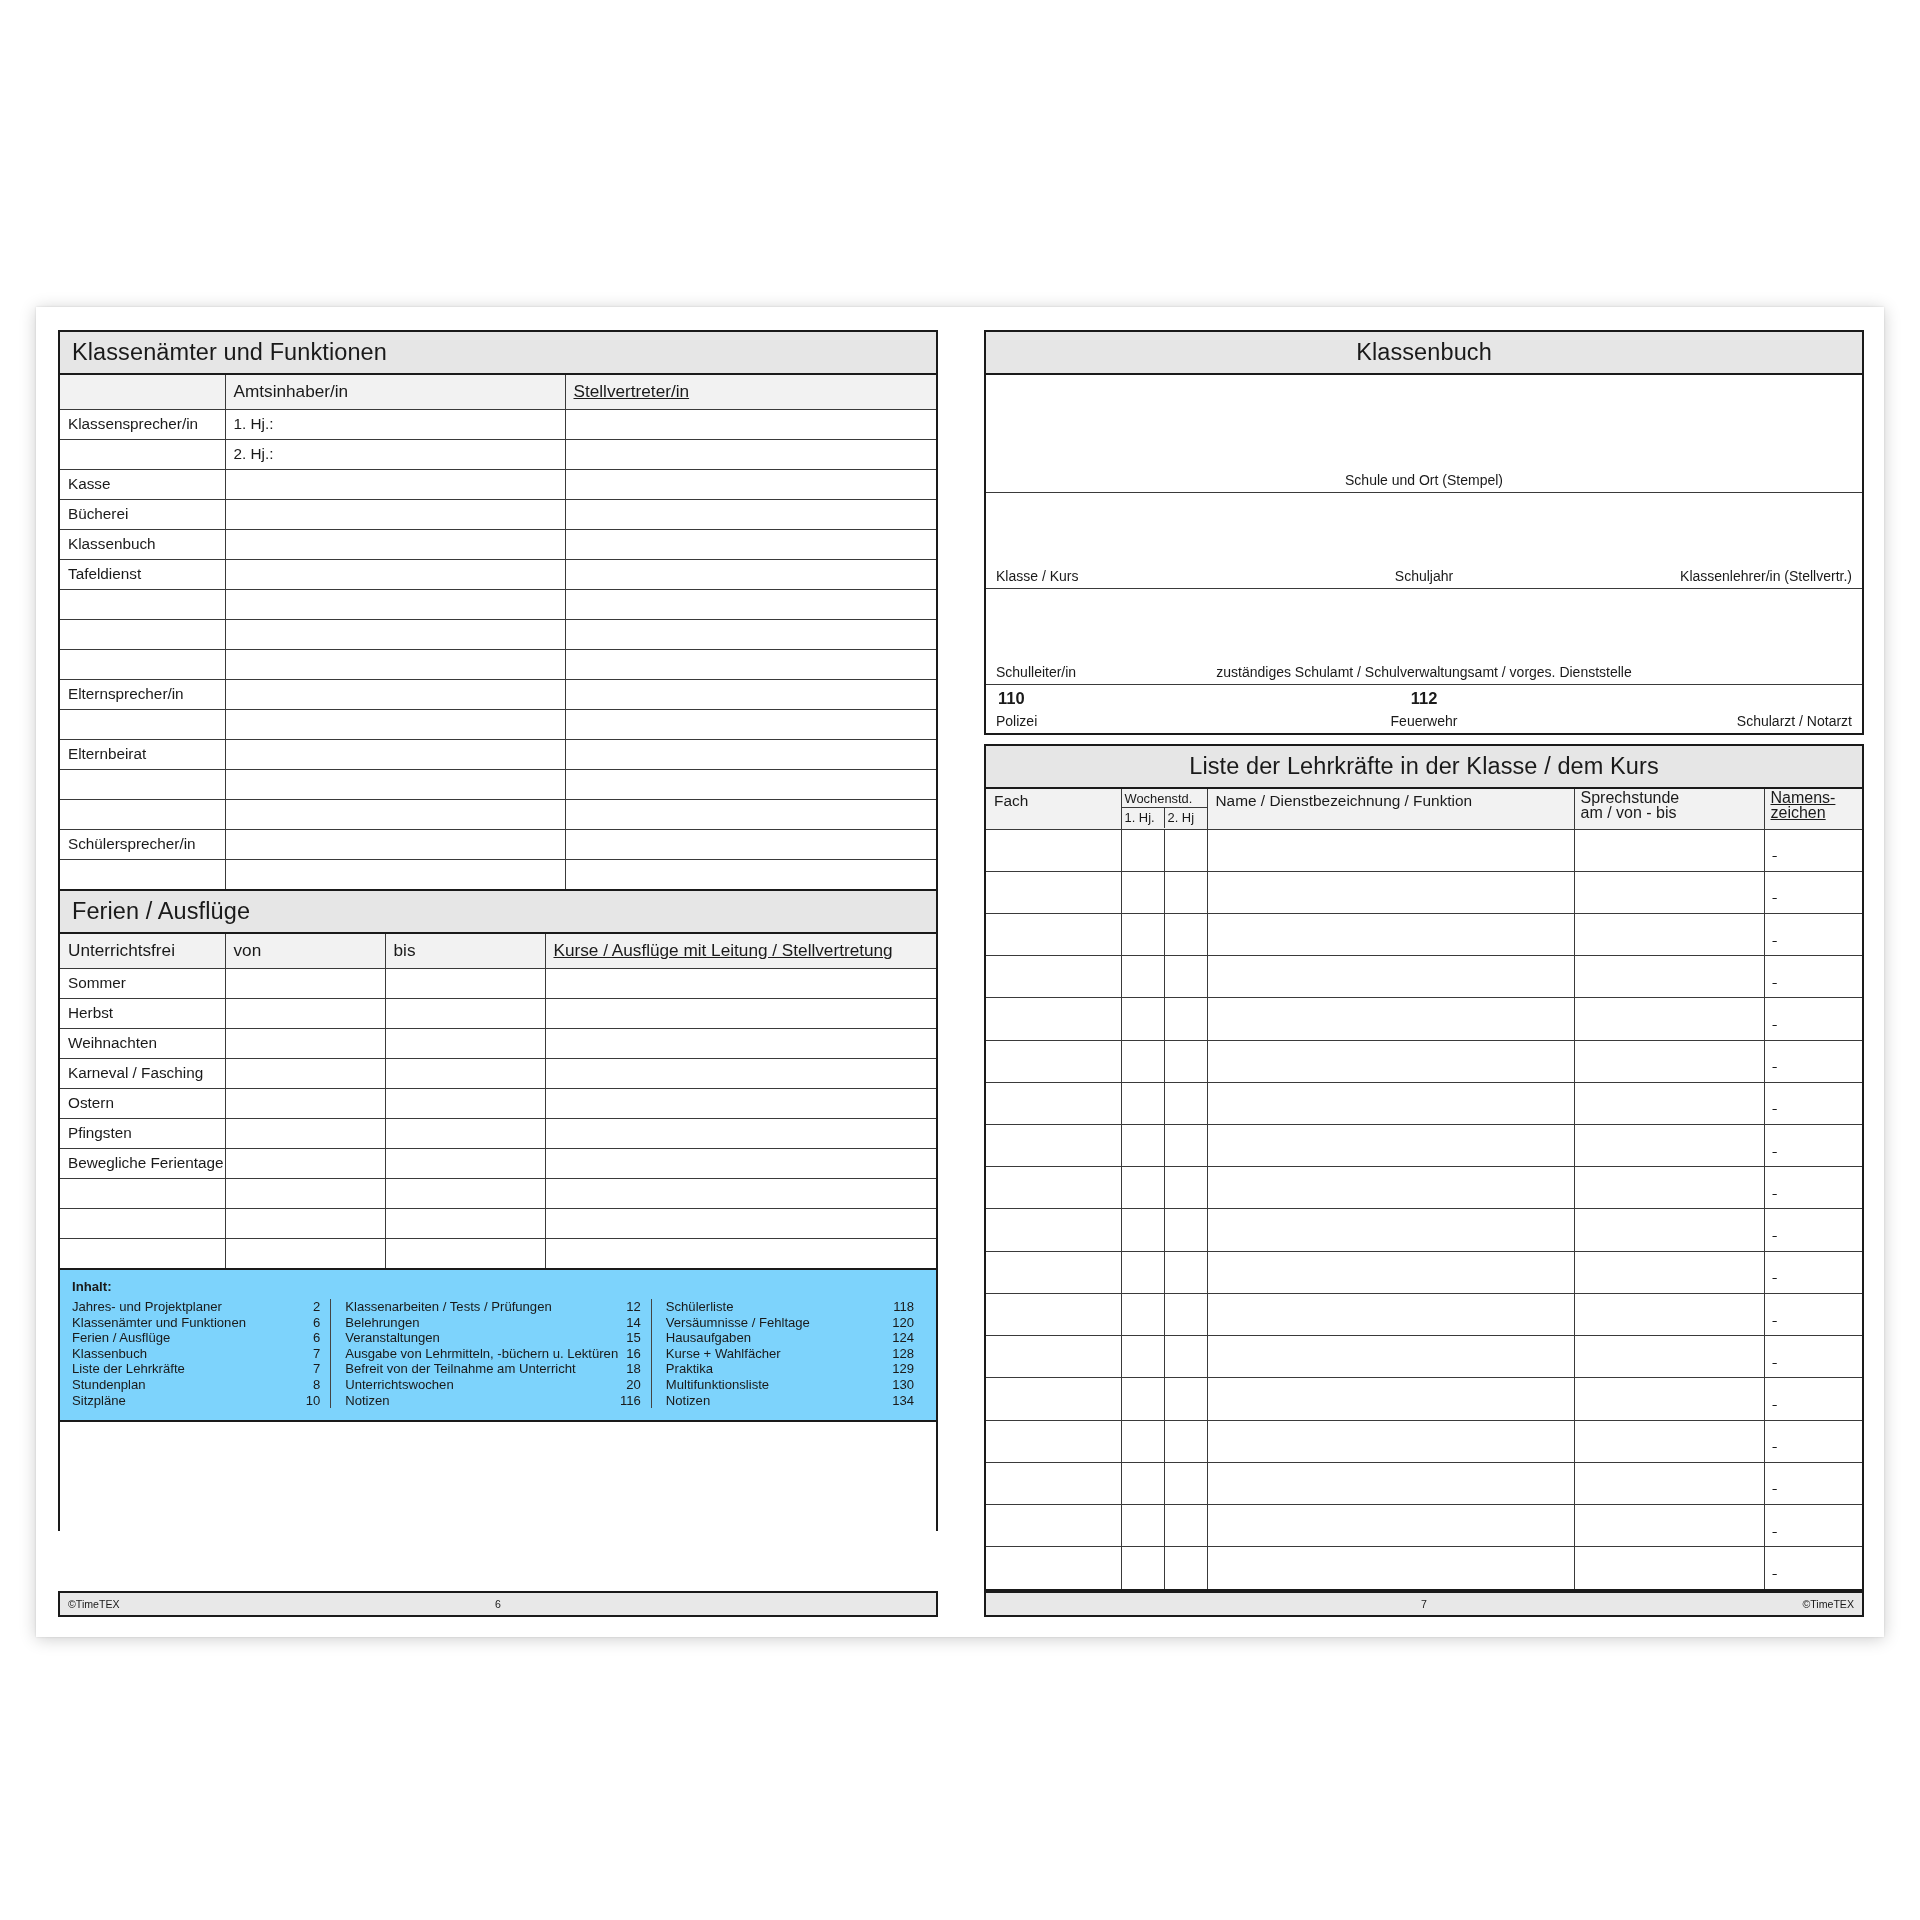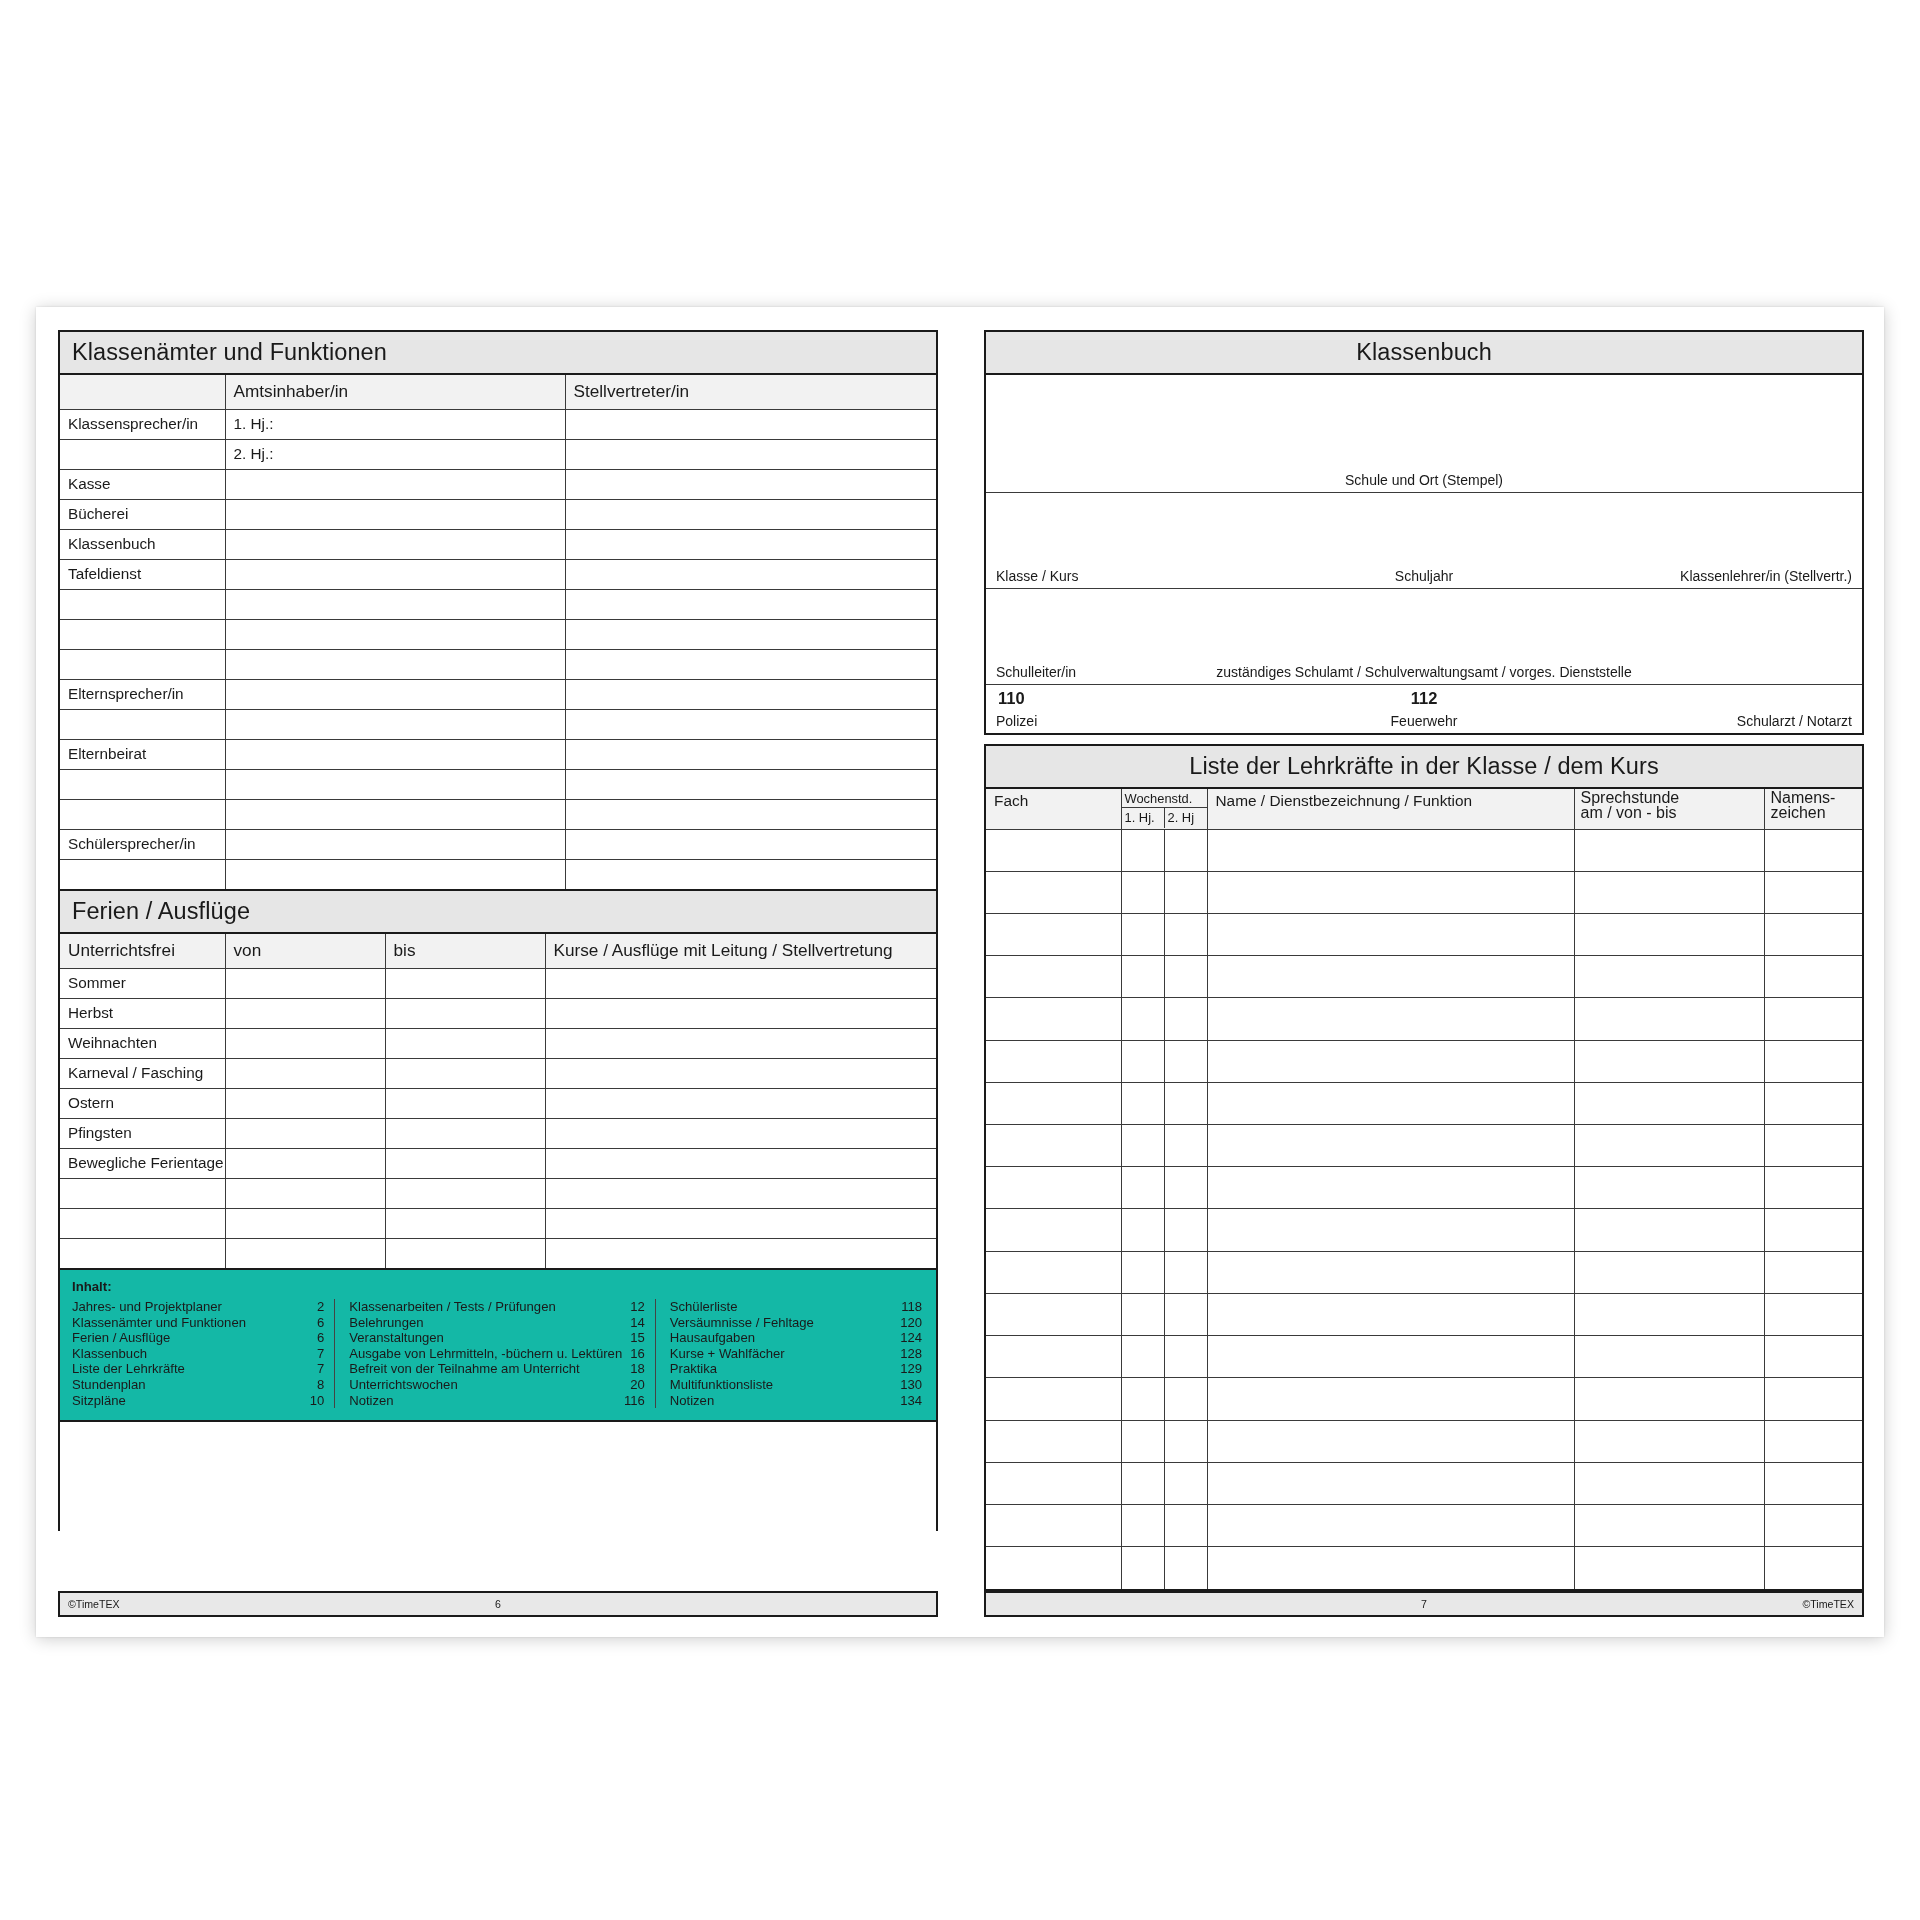--- a/index.html
+++ b/index.html
@@ -81,30 +81,30 @@
     overflow: hidden;
     white-space: nowrap;
   }
   table.grid td.hdr, table.grid th {
     background: #f2f2f2;
     font-size: 17.2px;
     height: 34px;
   }
   table.grid tr:first-child td, table.grid tr:first-child th { border-top: none; }
   table.grid td:first-child, table.grid th:first-child { border-left: none; }
-  table.grid td:last-child,  table.grid th:last-child  { border-right: none; }
+  table.grid td:last-child,  table.grid th:last-child  { border-right: none; text-decoration: underline; }
   table.grid tr:last-child td { border-bottom: none; }
 
   
   #inhalt-box {
     border: 2.2px solid #1a1a1a;
     border-top: none;
     box-sizing: border-box;
-    padding: 9px 4px 12px 12px;
-    background: #14b8a6;
+    padding: 9px 12px 12px 12px;
+    background: #7dd3fc;
   }
   #inhalt-title {
     font-size: 13.2px;
     font-weight: bold;
     margin-bottom: 5px;
   }
   #inhalt-cols {
     display: flex;
     align-items: stretch;
   }

